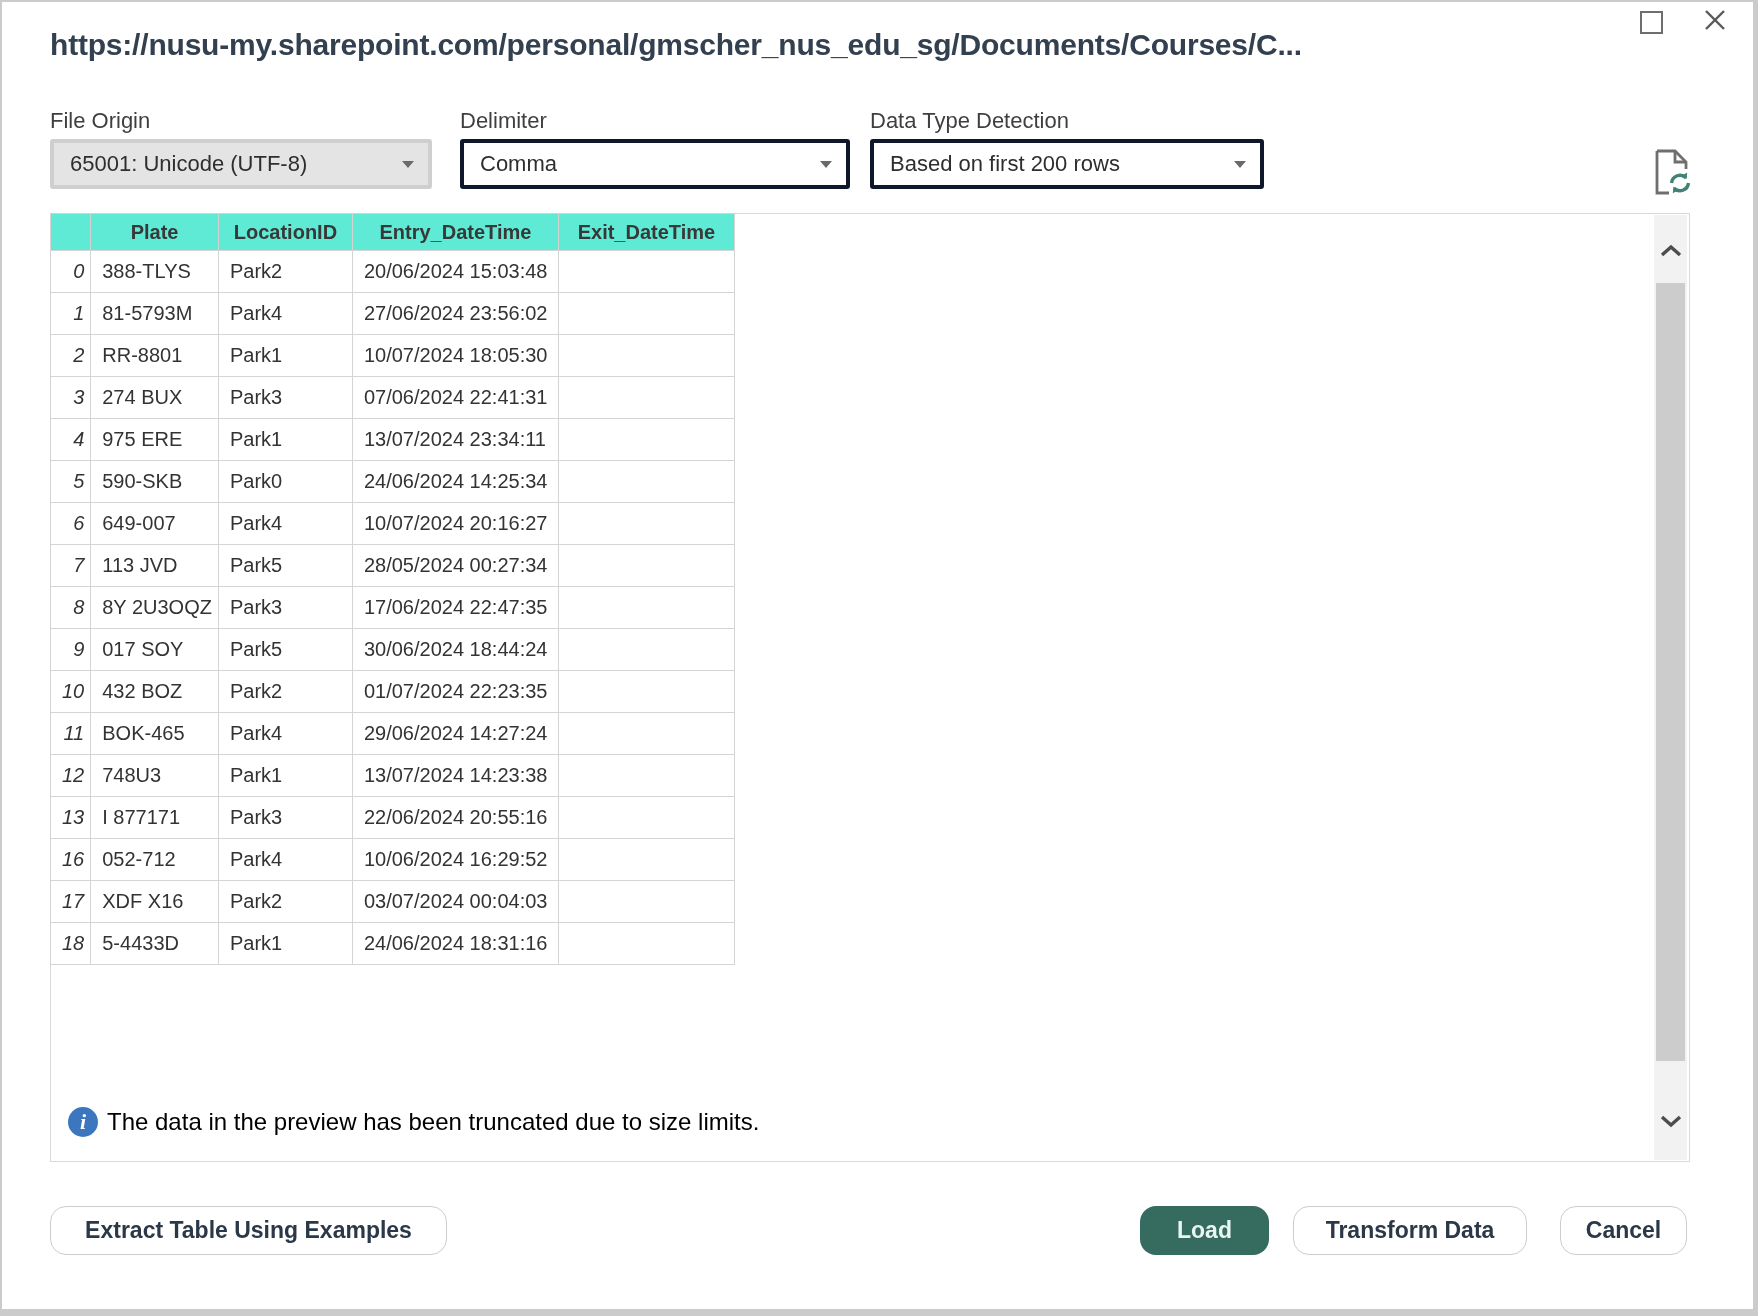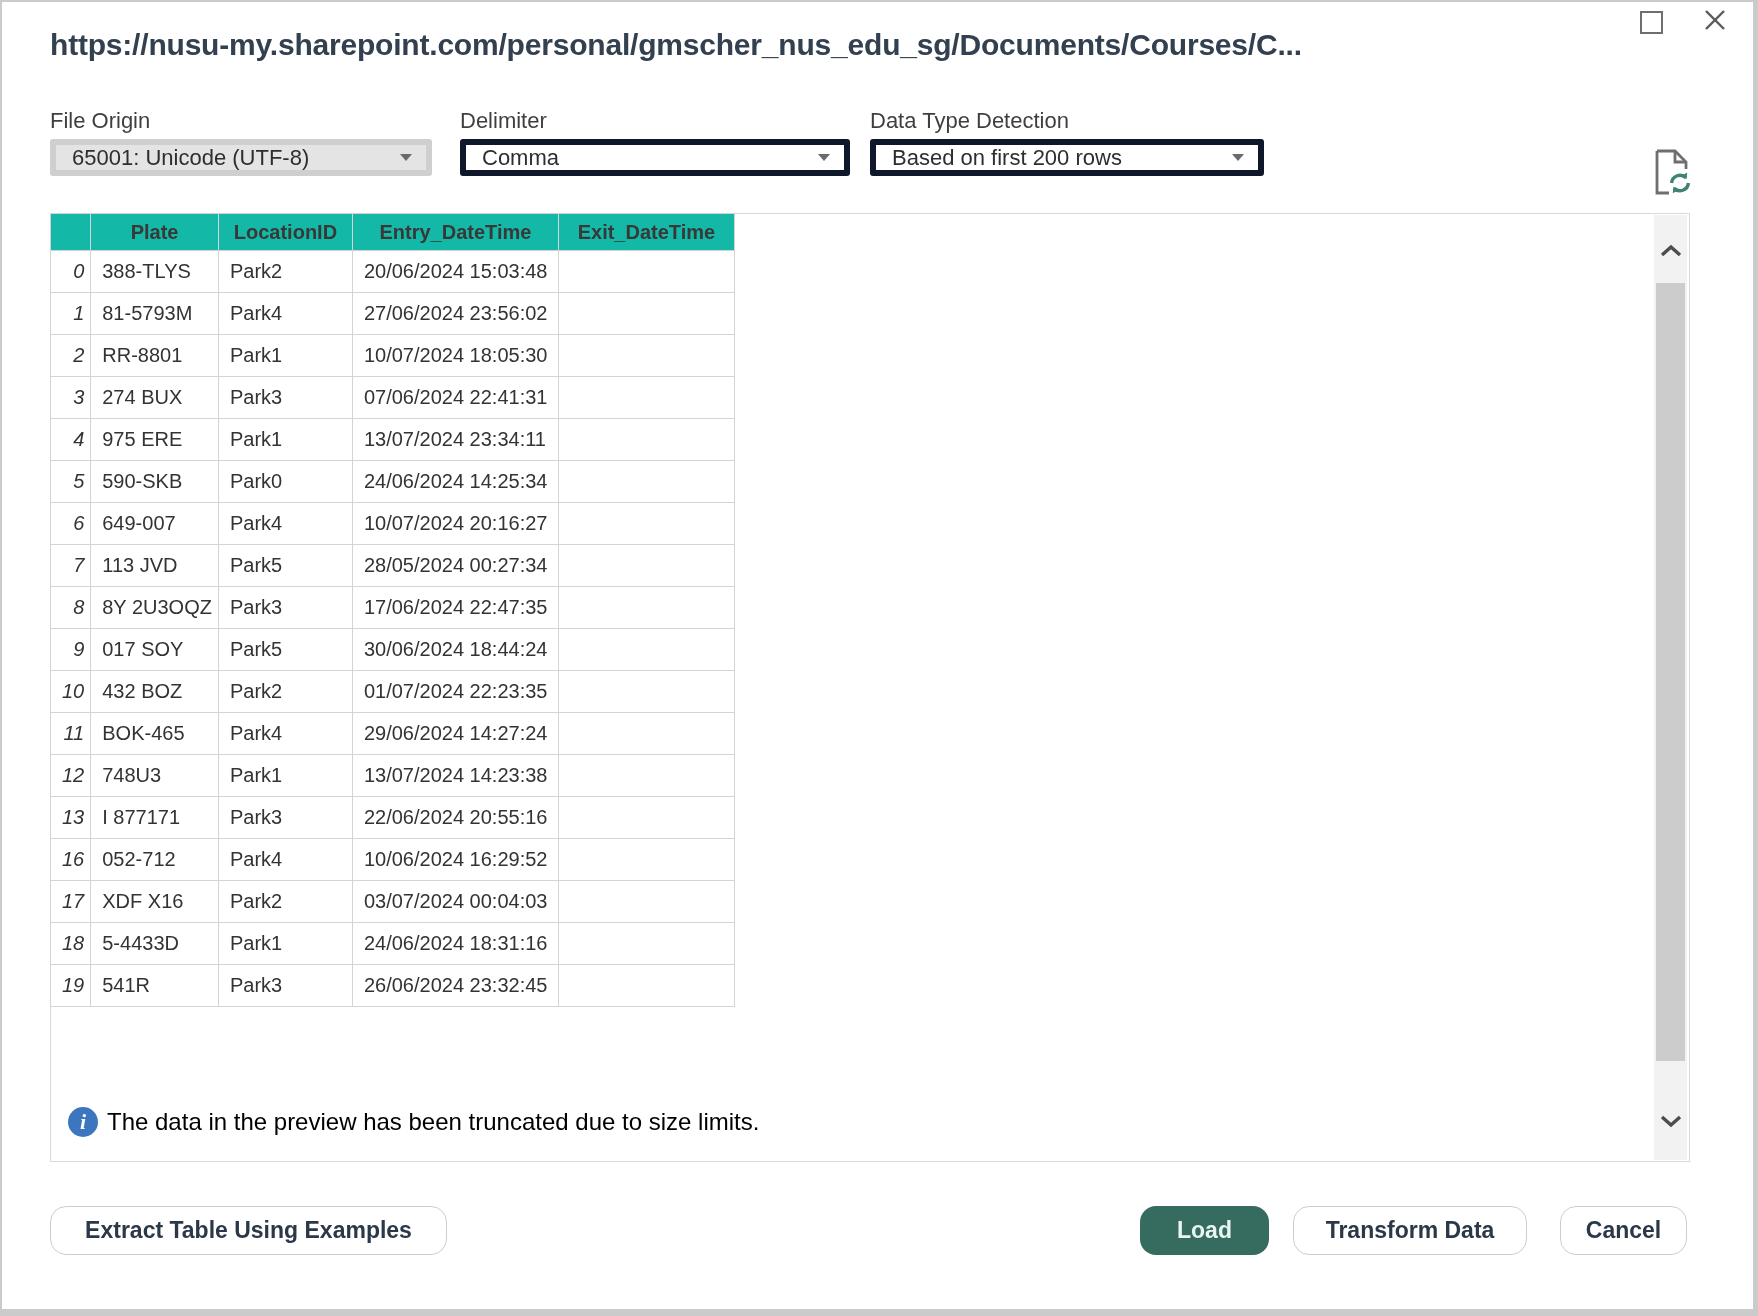--- a/index.html
+++ b/index.html
@@ -19,22 +19,22 @@
   .close-btn{left:1700px;top:5px;width:30px;height:30px;}
   
   .title{
     position:absolute;left:50px;top:28px;width:1580px;
     font-size:30px;font-weight:700;color:#33404f;letter-spacing:-0.2px;
     white-space:nowrap;overflow:hidden;
   }
   
   .field-label{position:absolute;top:108px;font-size:22px;color:#3f3f3f;}
   .dd{
-    position:absolute;top:139px;height:37px;box-sizing:border-box;
-    border:6px solid #0f172a;border-radius:3px;background:#fff;
+    position:absolute;top:139px;height:50px;box-sizing:border-box;
+    border:4px solid #0f172a;border-radius:3px;background:#fff;
     display:flex;align-items:center;justify-content:space-between;
     padding:0 14px 0 16px;font-size:22px;color:#2e2e2e;cursor:default;gap:16px;
   }
   .dd.disabled{background:#e4e4e4;border-color:#cfcfcf;}
   .dd-arrow{
     width:0;height:0;border-left:6px solid transparent;border-right:6px solid transparent;
     border-top:7px solid #6a6a6a;margin-left:10px;flex:none;
   }
   .file-refresh{position:absolute;left:1650px;top:148px;width:42px;height:48px;}
   
@@ -43,21 +43,21 @@
     border:1px solid #d9d9d9;background:#fff;box-sizing:border-box;
   }
   table.grid{
     border-collapse:collapse;table-layout:fixed;
     position:absolute;left:-1px;top:-1px;
   }
   table.grid th, table.grid td{
     border:1px solid #d4d4d4;box-sizing:border-box;overflow:hidden;white-space:nowrap;
   }
   table.grid th{
-    height:37px;background:#14b8a6;font-size:20px;font-weight:700;color:#383838;
+    height:37px;background:#5eead4;font-size:20px;font-weight:700;color:#383838;
     text-align:center;padding:0 6px;
   }
   table.grid td{height:42px;font-size:20px;color:#333;padding:0 6px 0 11px;background:#fff;}
   td.c-idx{
     text-align:right;padding:0 10px 0 4px;font-style:italic;font-size:19px;color:#3c3c3c;
     background:#fbfbfb;
   }
   .col-idx{width:40px;} .col-plate{width:117px;} .col-loc{width:134px;}
   .col-entry{width:206px;} .col-exit{width:176px;}
   
@@ -265,27 +265,20 @@
           <td>03/07/2024 00:04:03</td>
           <td></td>
         </tr>
         <tr>
           <td class="c-idx">18</td>
           <td>5-4433D</td>
           <td>Park1</td>
           <td>24/06/2024 18:31:16</td>
           <td></td>
         </tr>
-        <tr>
-          <td class="c-idx">19</td>
-          <td>541R</td>
-          <td>Park3</td>
-          <td>26/06/2024 23:32:45</td>
-          <td></td>
-        </tr>
       </tbody>
   </table>
 
   <div class="notice">
     <div class="info-icon" style="background: rgb(60, 118, 191);">i</div>
     <div class="notice-text">The data in the preview has been truncated due to size limits.</div>
   </div>
 
   <div class="vscroll">
     <div class="scroll-up">

